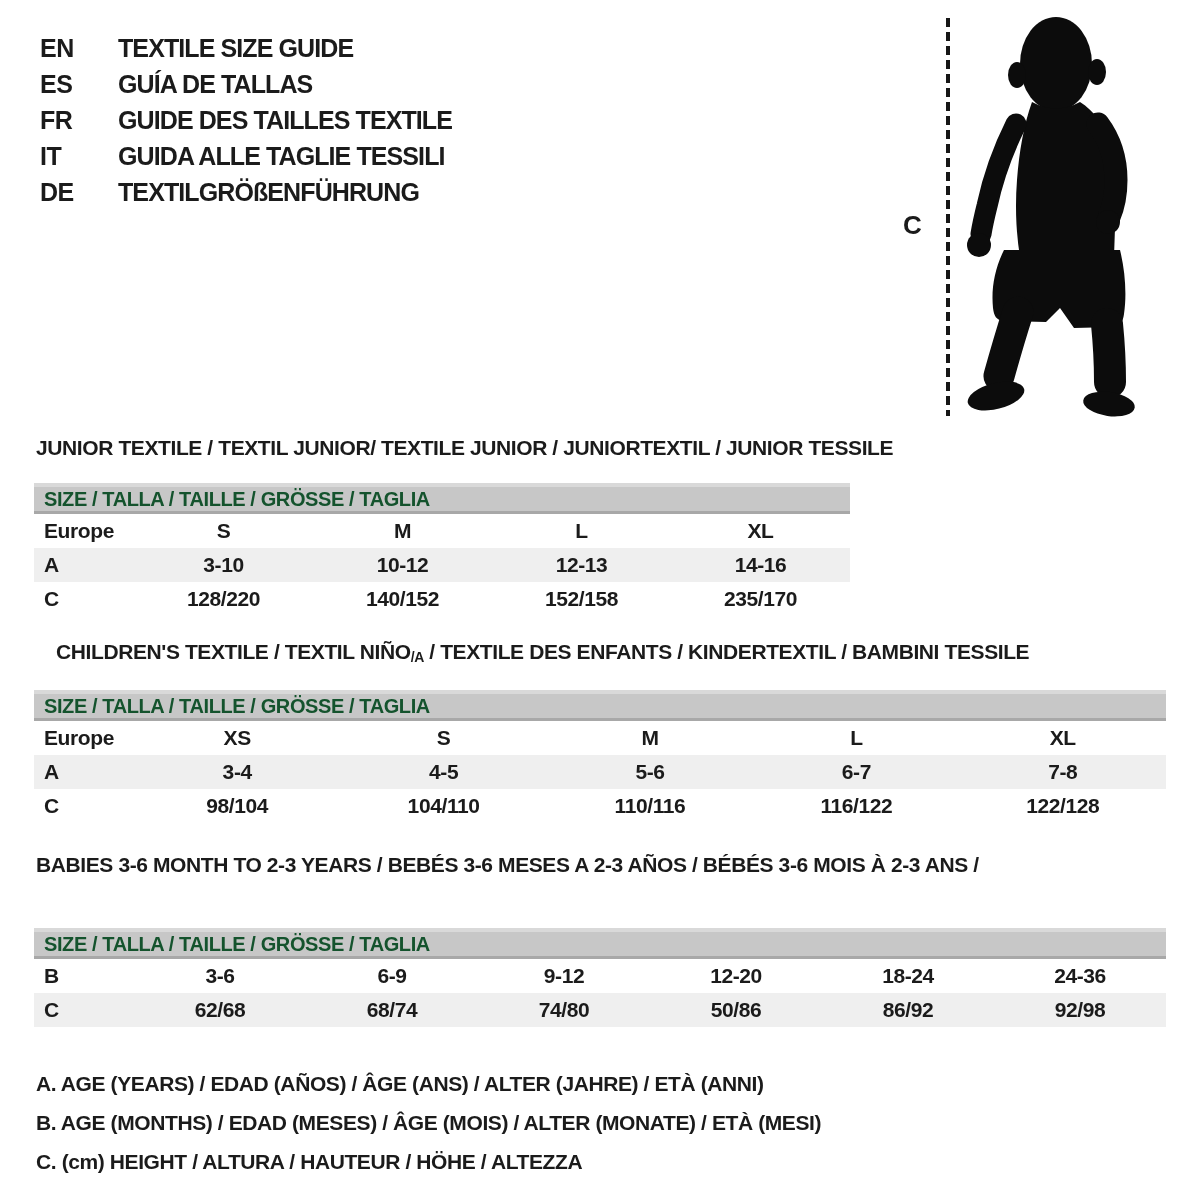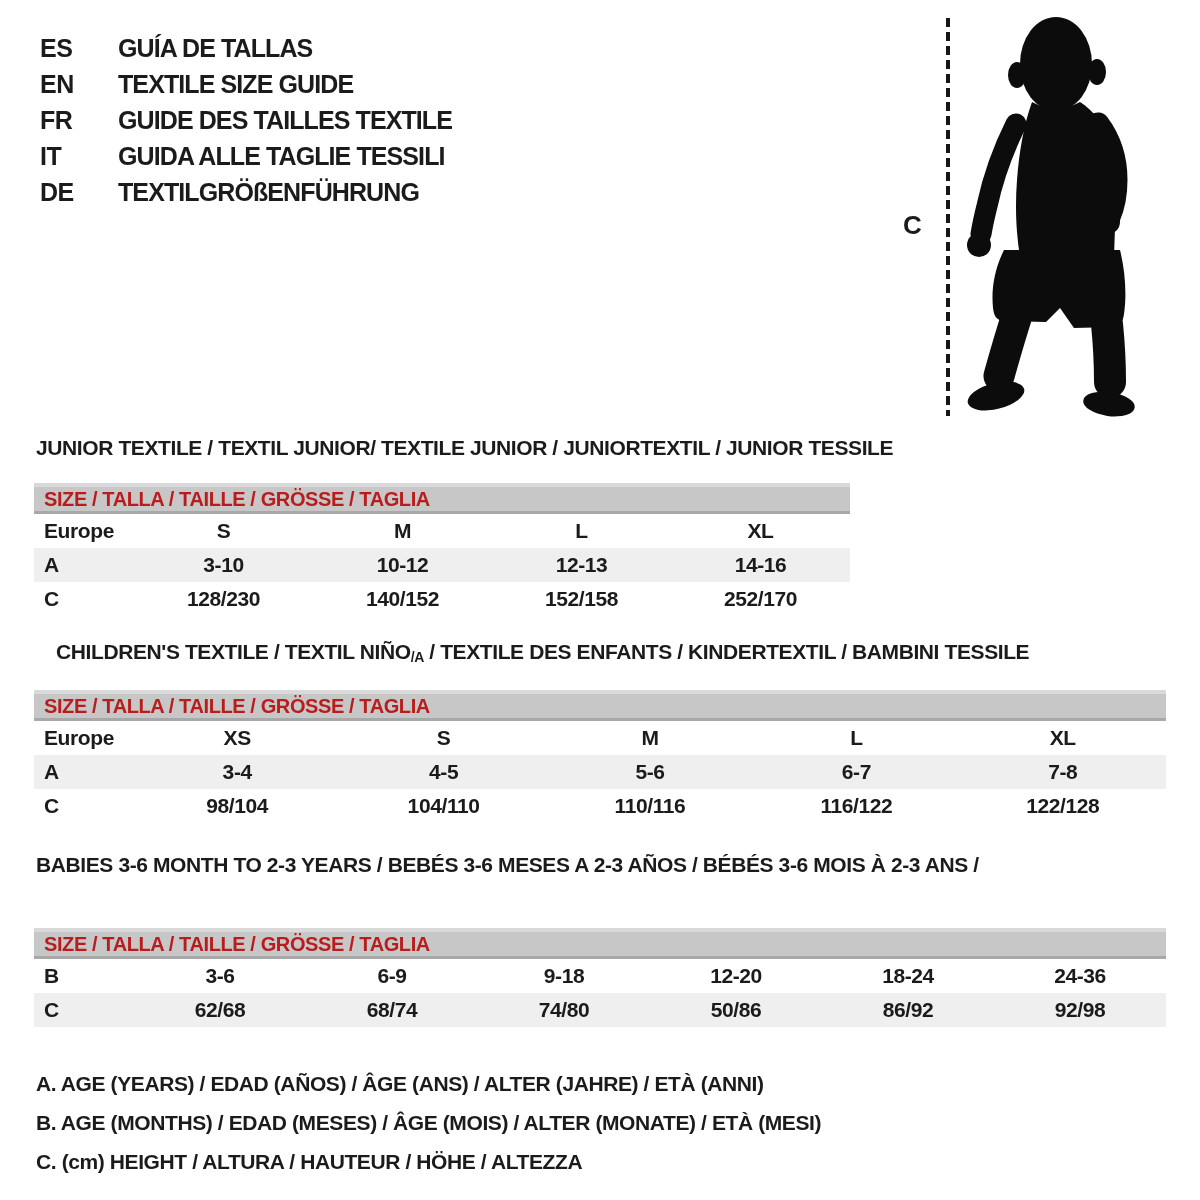--- a/index.html
+++ b/index.html
@@ -39,21 +39,21 @@
   .table { position: absolute; left: 34px; }
   .t-junior { top: 483px; width: 816px; }
   .t-children { top: 690px; width: 1132px; }
   .t-babies { top: 928px; width: 1132px; }
   .bar {
     height: 24px; line-height: 24px;
     background: #c7c7c7;
     border-top: 4px solid #d9d9d9;
     border-bottom: 3px solid #a8a8a8;
     padding-left: 10px;
-    font-size: 20px; letter-spacing: -0.4px; color: #b91c1c;
+    font-size: 20px; letter-spacing: -0.4px; color: #14532d;
     white-space: nowrap;
   }
   .trow { display: grid; height: 34px; align-items: center; font-size: 21px; letter-spacing: -0.4px; }
   .cols4 { grid-template-columns: 100px repeat(4, 1fr); }
   .cols5 { grid-template-columns: 100px repeat(5, 1fr); }
   .cols6 { grid-template-columns: 100px repeat(6, 1fr); }
   .trow.shaded { background: #efefef; }
   .tlabel { padding-left: 10px; }
   .tcell { text-align: center; }
 
@@ -61,26 +61,26 @@
   .legend { position: absolute; left: 36px; top: 1064px; }
   .legend-line { height: 39px; line-height: 39px; font-size: 21px; letter-spacing: -0.4px; white-space: nowrap; }
 </style>
 </head>
 <body>
 
 <div class="page">
 
   <div class="langs">
     <div class="lang-row">
+      <span class="lang-code">EN</span>
+      <span class="lang-title">TEXTILE SIZE GUIDE</span>
+    </div>
+    <div class="lang-row">
       <span class="lang-code">ES</span>
       <span class="lang-title">GUÍA DE TALLAS</span>
-    </div>
-    <div class="lang-row">
-      <span class="lang-code">EN</span>
-      <span class="lang-title">TEXTILE SIZE GUIDE</span>
     </div>
     <div class="lang-row">
       <span class="lang-code">FR</span>
       <span class="lang-title">GUIDE DES TAILLES TEXTILE</span>
     </div>
     <div class="lang-row">
       <span class="lang-code">IT</span>
       <span class="lang-title">GUIDA ALLE TAGLIE TESSILI</span>
     </div>
     <div class="lang-row">
@@ -125,24 +125,24 @@
     </div>
     <div class="trow cols4 shaded">
       <div class="tlabel">A</div>
       <div class="tcell">3-10</div>
       <div class="tcell">10-12</div>
       <div class="tcell">12-13</div>
       <div class="tcell">14-16</div>
     </div>
     <div class="trow cols4">
       <div class="tlabel">C</div>
-      <div class="tcell">128/230</div>
+      <div class="tcell">128/220</div>
       <div class="tcell">140/152</div>
       <div class="tcell">152/158</div>
-      <div class="tcell">252/170</div>
+      <div class="tcell">235/170</div>
     </div>
   </div>
 
   <div class="sec-heading h-children">
     <span>CHILDREN'S TEXTILE / TEXTIL NIÑO</span><span class="sub-a">/A</span><span> / TEXTILE DES ENFANTS / KINDERTEXTIL / BAMBINI TESSILE</span>
   </div>
   <div class="table t-children">
     <div class="bar">SIZE / TALLA / TAILLE / GRÖSSE / TAGLIA</div>
     <div class="trow cols5">
       <div class="tlabel">Europe</div>
@@ -172,21 +172,21 @@
 
   <div class="sec-heading h-babies">
     <div>BABIES 3-6 MONTH TO 2-3 YEARS / BEBÉS 3-6 MESES A 2-3 AÑOS / BÉBÉS 3-6 MOIS À 2-3 ANS /</div>
   </div>
   <div class="table t-babies">
     <div class="bar">SIZE / TALLA / TAILLE / GRÖSSE / TAGLIA</div>
     <div class="trow cols6">
       <div class="tlabel">B</div>
       <div class="tcell">3-6</div>
       <div class="tcell">6-9</div>
-      <div class="tcell">9-18</div>
+      <div class="tcell">9-12</div>
       <div class="tcell">12-20</div>
       <div class="tcell">18-24</div>
       <div class="tcell">24-36</div>
     </div>
     <div class="trow cols6 shaded">
       <div class="tlabel">C</div>
       <div class="tcell">62/68</div>
       <div class="tcell">68/74</div>
       <div class="tcell">74/80</div>
       <div class="tcell">50/86</div>

